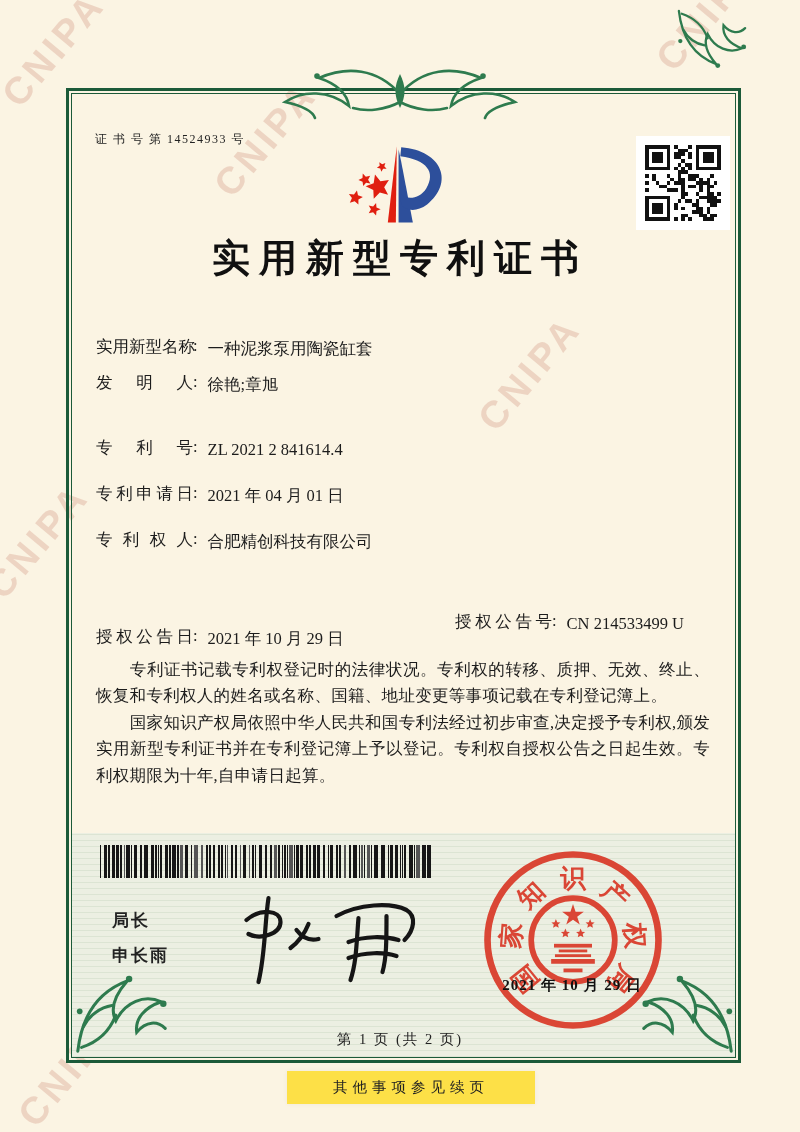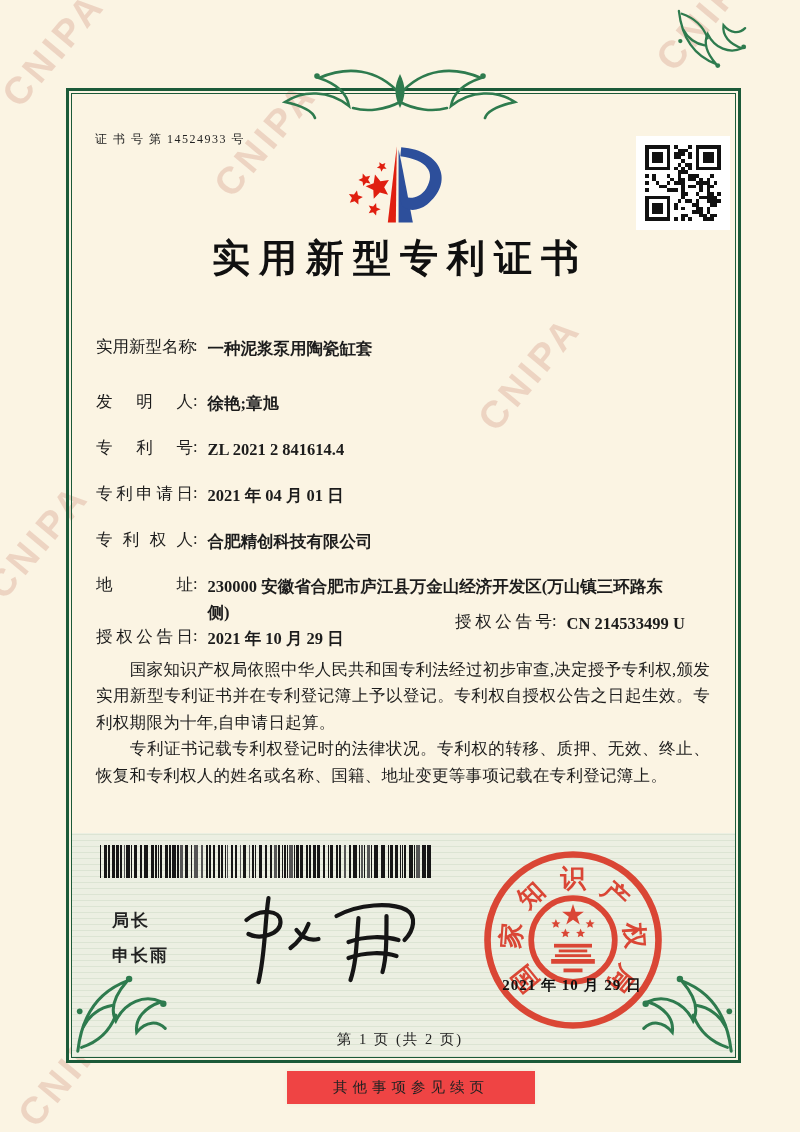--- a/index.html
+++ b/index.html
@@ -85,21 +85,20 @@
     display:inline-block;width:97px;
     text-align:justify;text-align-last:justify;
     vertical-align:top;
   }
   .colon{margin-right:10px;vertical-align:top;display:inline-block;}
   .val{
     display:inline-block;max-width:462px;
     vertical-align:top;
     white-space:normal;
     line-height:1.55;
-    font-weight:bold;
   }
   .paras{
     position:absolute;left:96px;top:657px;width:614px;
     font-size:16.5px;color:#1c1c1c;line-height:1.60;
     text-align:justify;letter-spacing:0.3px;
     z-index:5;
   }
   .paras p{text-indent:2.05em;margin:0;}
   .barcode{position:absolute;left:100px;top:845px;z-index:5;}
   .signoff{
@@ -118,21 +117,21 @@
     letter-spacing:1px;
     z-index:8;
   }
   .pageline{
     position:absolute;left:0;top:1030px;width:800px;
     text-align:center;font-size:14.5px;letter-spacing:2px;color:#222;
     z-index:5;
   }
   .notebox{
     position:absolute;left:287px;top:1071px;width:248px;height:33px;
-    background:#ef4444;
+    background:#fde047;
     text-align:center;line-height:33px;
     font-size:14.5px;letter-spacing:5px;color:#222;
     box-shadow:0 0 5px rgba(0,0,0,0.05);
     z-index:5;
   }
   svg text{font-family:"Liberation Serif","DejaVu Serif",serif;}
 </style>
 </head>
 <body>
 
@@ -414,46 +413,43 @@
         <rect x="17" y="20" width="1" height="1" fill="#111"></rect>
         <rect x="18" y="20" width="1" height="1" fill="#111"></rect>
       </svg>
   </div>
 
   <div class="title">实用新型专利证书</div>
 
   <div class="row" style="top:336px">
     <span class="lbl">实用新型名称</span><span class="colon">:</span><span class="val">一种泥浆泵用陶瓷缸套</span>
   </div>
-  <div class="row" style="top:391px">
+  <div class="row" style="top:372px">
     <span class="lbl">发明人</span><span class="colon">:</span><span class="val">徐艳;章旭</span>
   </div>
   <div class="row" style="top:437px">
     <span class="lbl">专利号</span><span class="colon">:</span><span class="val">ZL 2021 2 841614.4</span>
   </div>
   <div class="row" style="top:483px">
     <span class="lbl">专利申请日</span><span class="colon">:</span><span class="val">2021 年 04 月 01 日</span>
   </div>
   <div class="row" style="top:529px">
     <span class="lbl">专利权人</span><span class="colon">:</span><span class="val">合肥精创科技有限公司</span>
   </div>
-  <div class="row" style="top:574px">
-    <span class="lbl">地址</span><span class="colon">:</span><span class="val" style="width:458px">230000 安徽省合肥市庐江县万金山经济开发区(万山镇三环路东侧)</span>
-  </div>
 
   <div class="row" style="top:626px">
     <span class="lbl">授权公告日</span><span class="colon">:</span><span class="val">2021 年 10 月 29 日</span>
   </div>
   <div class="row" style="top:611px;left:455px">
     <span class="lbl">授权公告号</span><span class="colon">:</span><span class="val">CN 214533499 U</span>
   </div>
 
   <div class="paras">
+    <p>专利证书记载专利权登记时的法律状况。专利权的转移、质押、无效、终止、恢复和专利权人的姓名或名称、国籍、地址变更等事项记载在专利登记簿上。</p>
     <p>国家知识产权局依照中华人民共和国专利法经过初步审查,决定授予专利权,颁发实用新型专利证书并在专利登记簿上予以登记。专利权自授权公告之日起生效。专利权期限为十年,自申请日起算。</p>
-    <p>专利证书记载专利权登记时的法律状况。专利权的转移、质押、无效、终止、恢复和专利权人的姓名或名称、国籍、地址变更等事项记载在专利登记簿上。</p>
   </div>
 
   <svg class="barcode" id="barcode" width="336" height="33">
       <rect x="0" y="0" width="1" height="33" fill="#161616"></rect>
       <rect x="4" y="0" width="3" height="33" fill="#161616"></rect>
       <rect x="8" y="0" width="2" height="33" fill="#161616"></rect>
       <rect x="12" y="0" width="3" height="33" fill="#161616"></rect>
       <rect x="16" y="0" width="3" height="33" fill="#161616"></rect>
       <rect x="20" y="0" width="2" height="33" fill="#161616"></rect>
       <rect x="24" y="0" width="1" height="33" fill="#555"></rect>

